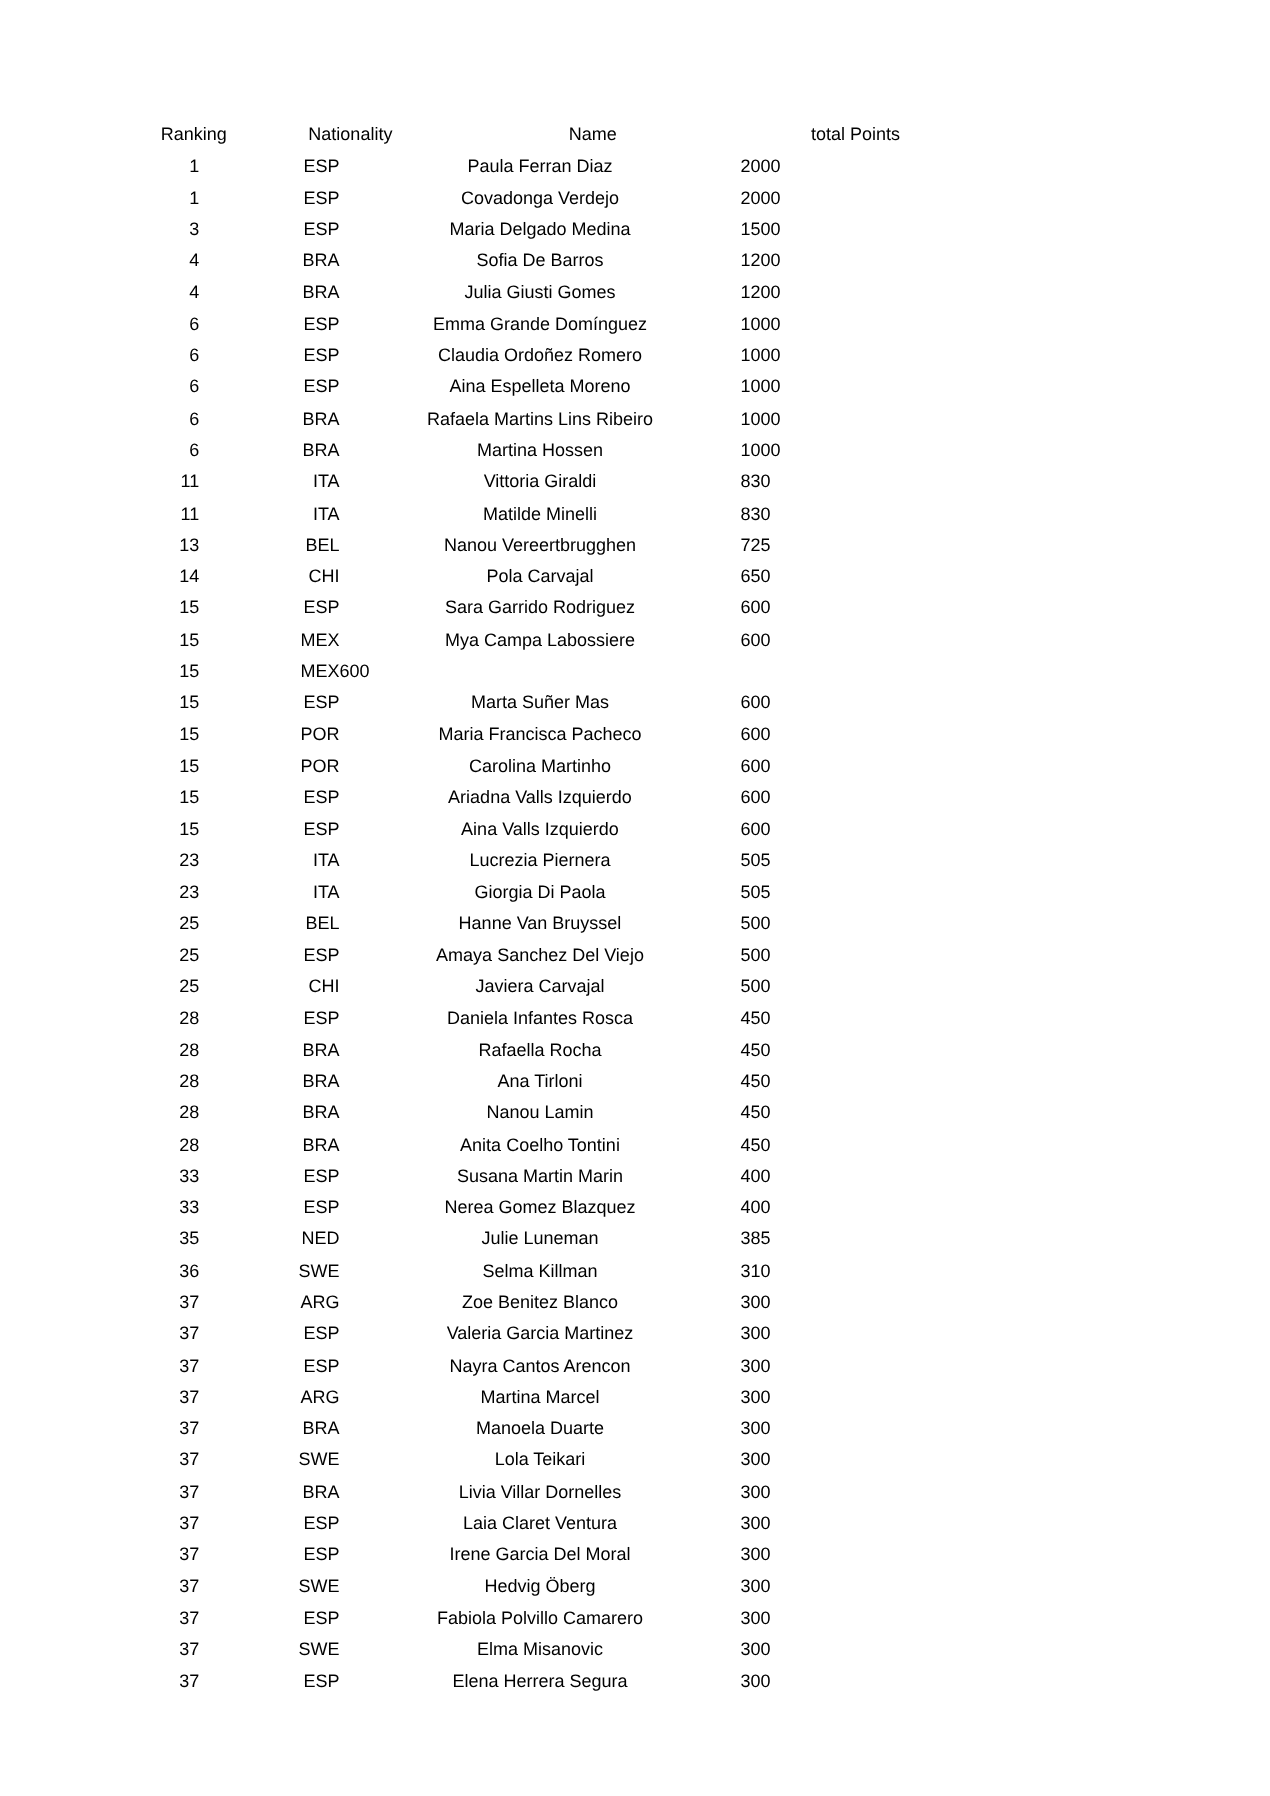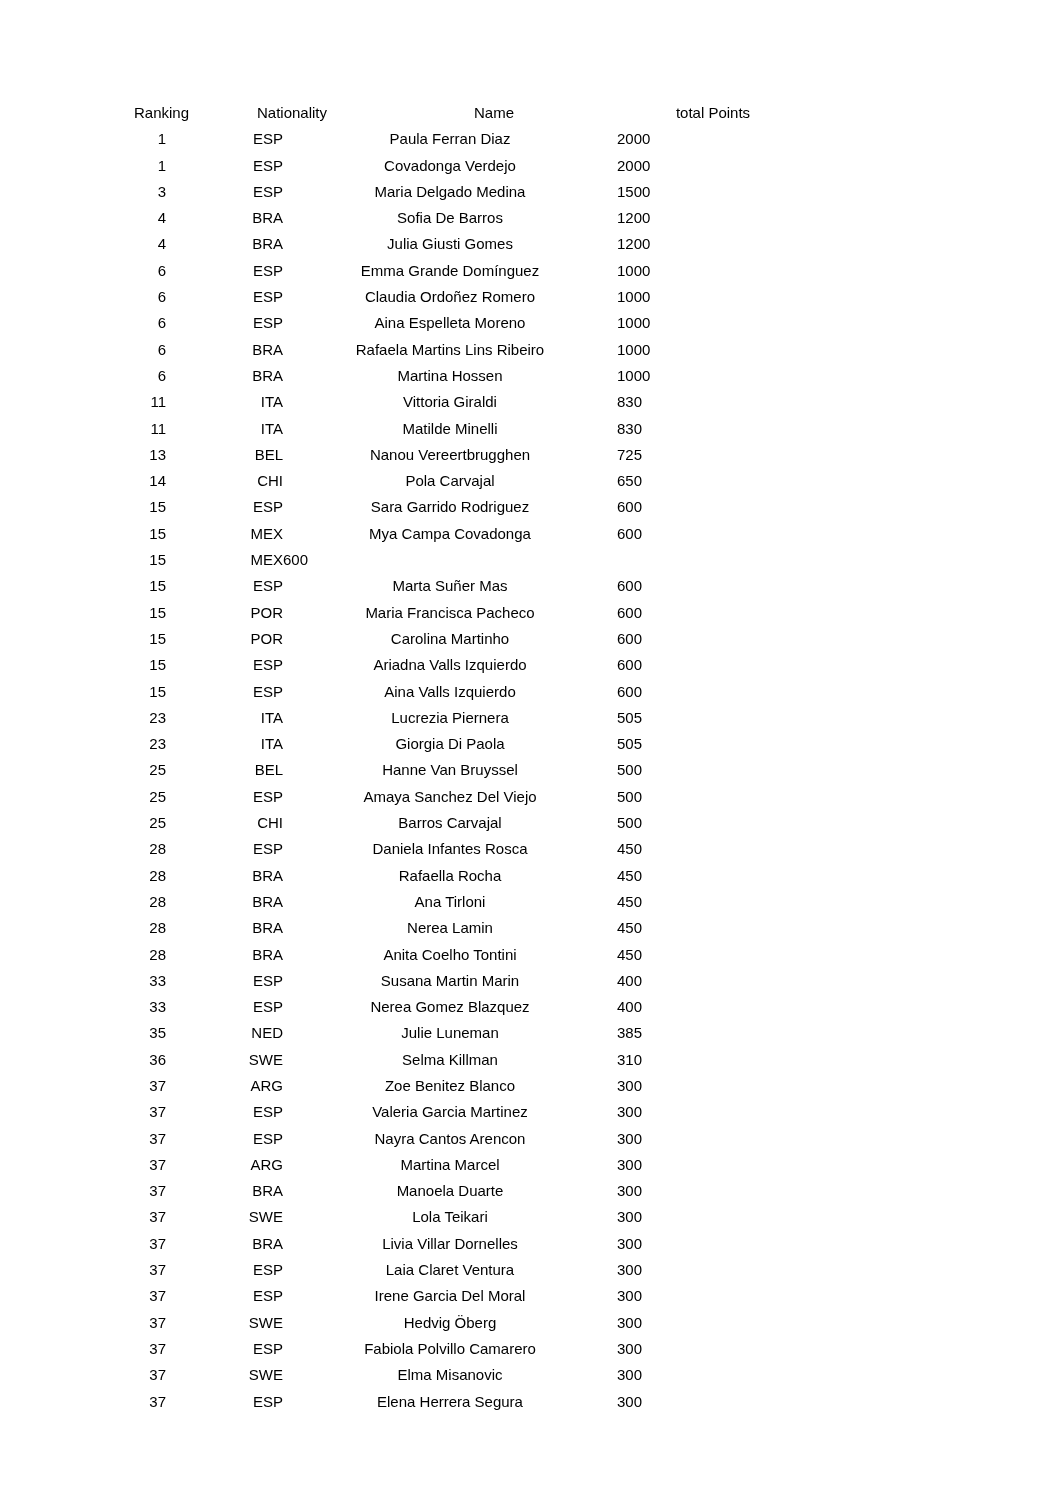--- a/index.html
+++ b/index.html
@@ -145,21 +145,21 @@
       </div>
       <div class="row">
         <div class="c rank">15</div>
         <div class="c nat">ESP</div>
         <div class="c name">Sara Garrido Rodriguez</div>
         <div class="c pts">600</div>
       </div>
       <div class="row">
         <div class="c rank">15</div>
         <div class="c nat">MEX</div>
-        <div class="c name">Mya Campa Covadonga</div>
+        <div class="c name">Mya Campa Labossiere</div>
         <div class="c pts">600</div>
       </div>
       <div class="row">
         <div class="c rank">15</div>
         <div class="c nat">MEX</div>
         <div class="c pts">600</div>
       </div>
       <div class="row">
         <div class="c rank">15</div>
         <div class="c nat">ESP</div>
@@ -210,21 +210,21 @@
       </div>
       <div class="row">
         <div class="c rank">25</div>
         <div class="c nat">ESP</div>
         <div class="c name">Amaya Sanchez Del Viejo</div>
         <div class="c pts">500</div>
       </div>
       <div class="row">
         <div class="c rank">25</div>
         <div class="c nat">CHI</div>
-        <div class="c name">Barros Carvajal</div>
+        <div class="c name">Javiera Carvajal</div>
         <div class="c pts">500</div>
       </div>
       <div class="row">
         <div class="c rank">28</div>
         <div class="c nat">ESP</div>
         <div class="c name">Daniela Infantes Rosca</div>
         <div class="c pts">450</div>
       </div>
       <div class="row">
         <div class="c rank">28</div>
@@ -234,21 +234,21 @@
       </div>
       <div class="row">
         <div class="c rank">28</div>
         <div class="c nat">BRA</div>
         <div class="c name">Ana Tirloni</div>
         <div class="c pts">450</div>
       </div>
       <div class="row">
         <div class="c rank">28</div>
         <div class="c nat">BRA</div>
-        <div class="c name">Nerea Lamin</div>
+        <div class="c name">Nanou Lamin</div>
         <div class="c pts">450</div>
       </div>
       <div class="row">
         <div class="c rank">28</div>
         <div class="c nat">BRA</div>
         <div class="c name">Anita Coelho Tontini</div>
         <div class="c pts">450</div>
       </div>
       <div class="row">
         <div class="c rank">33</div>

